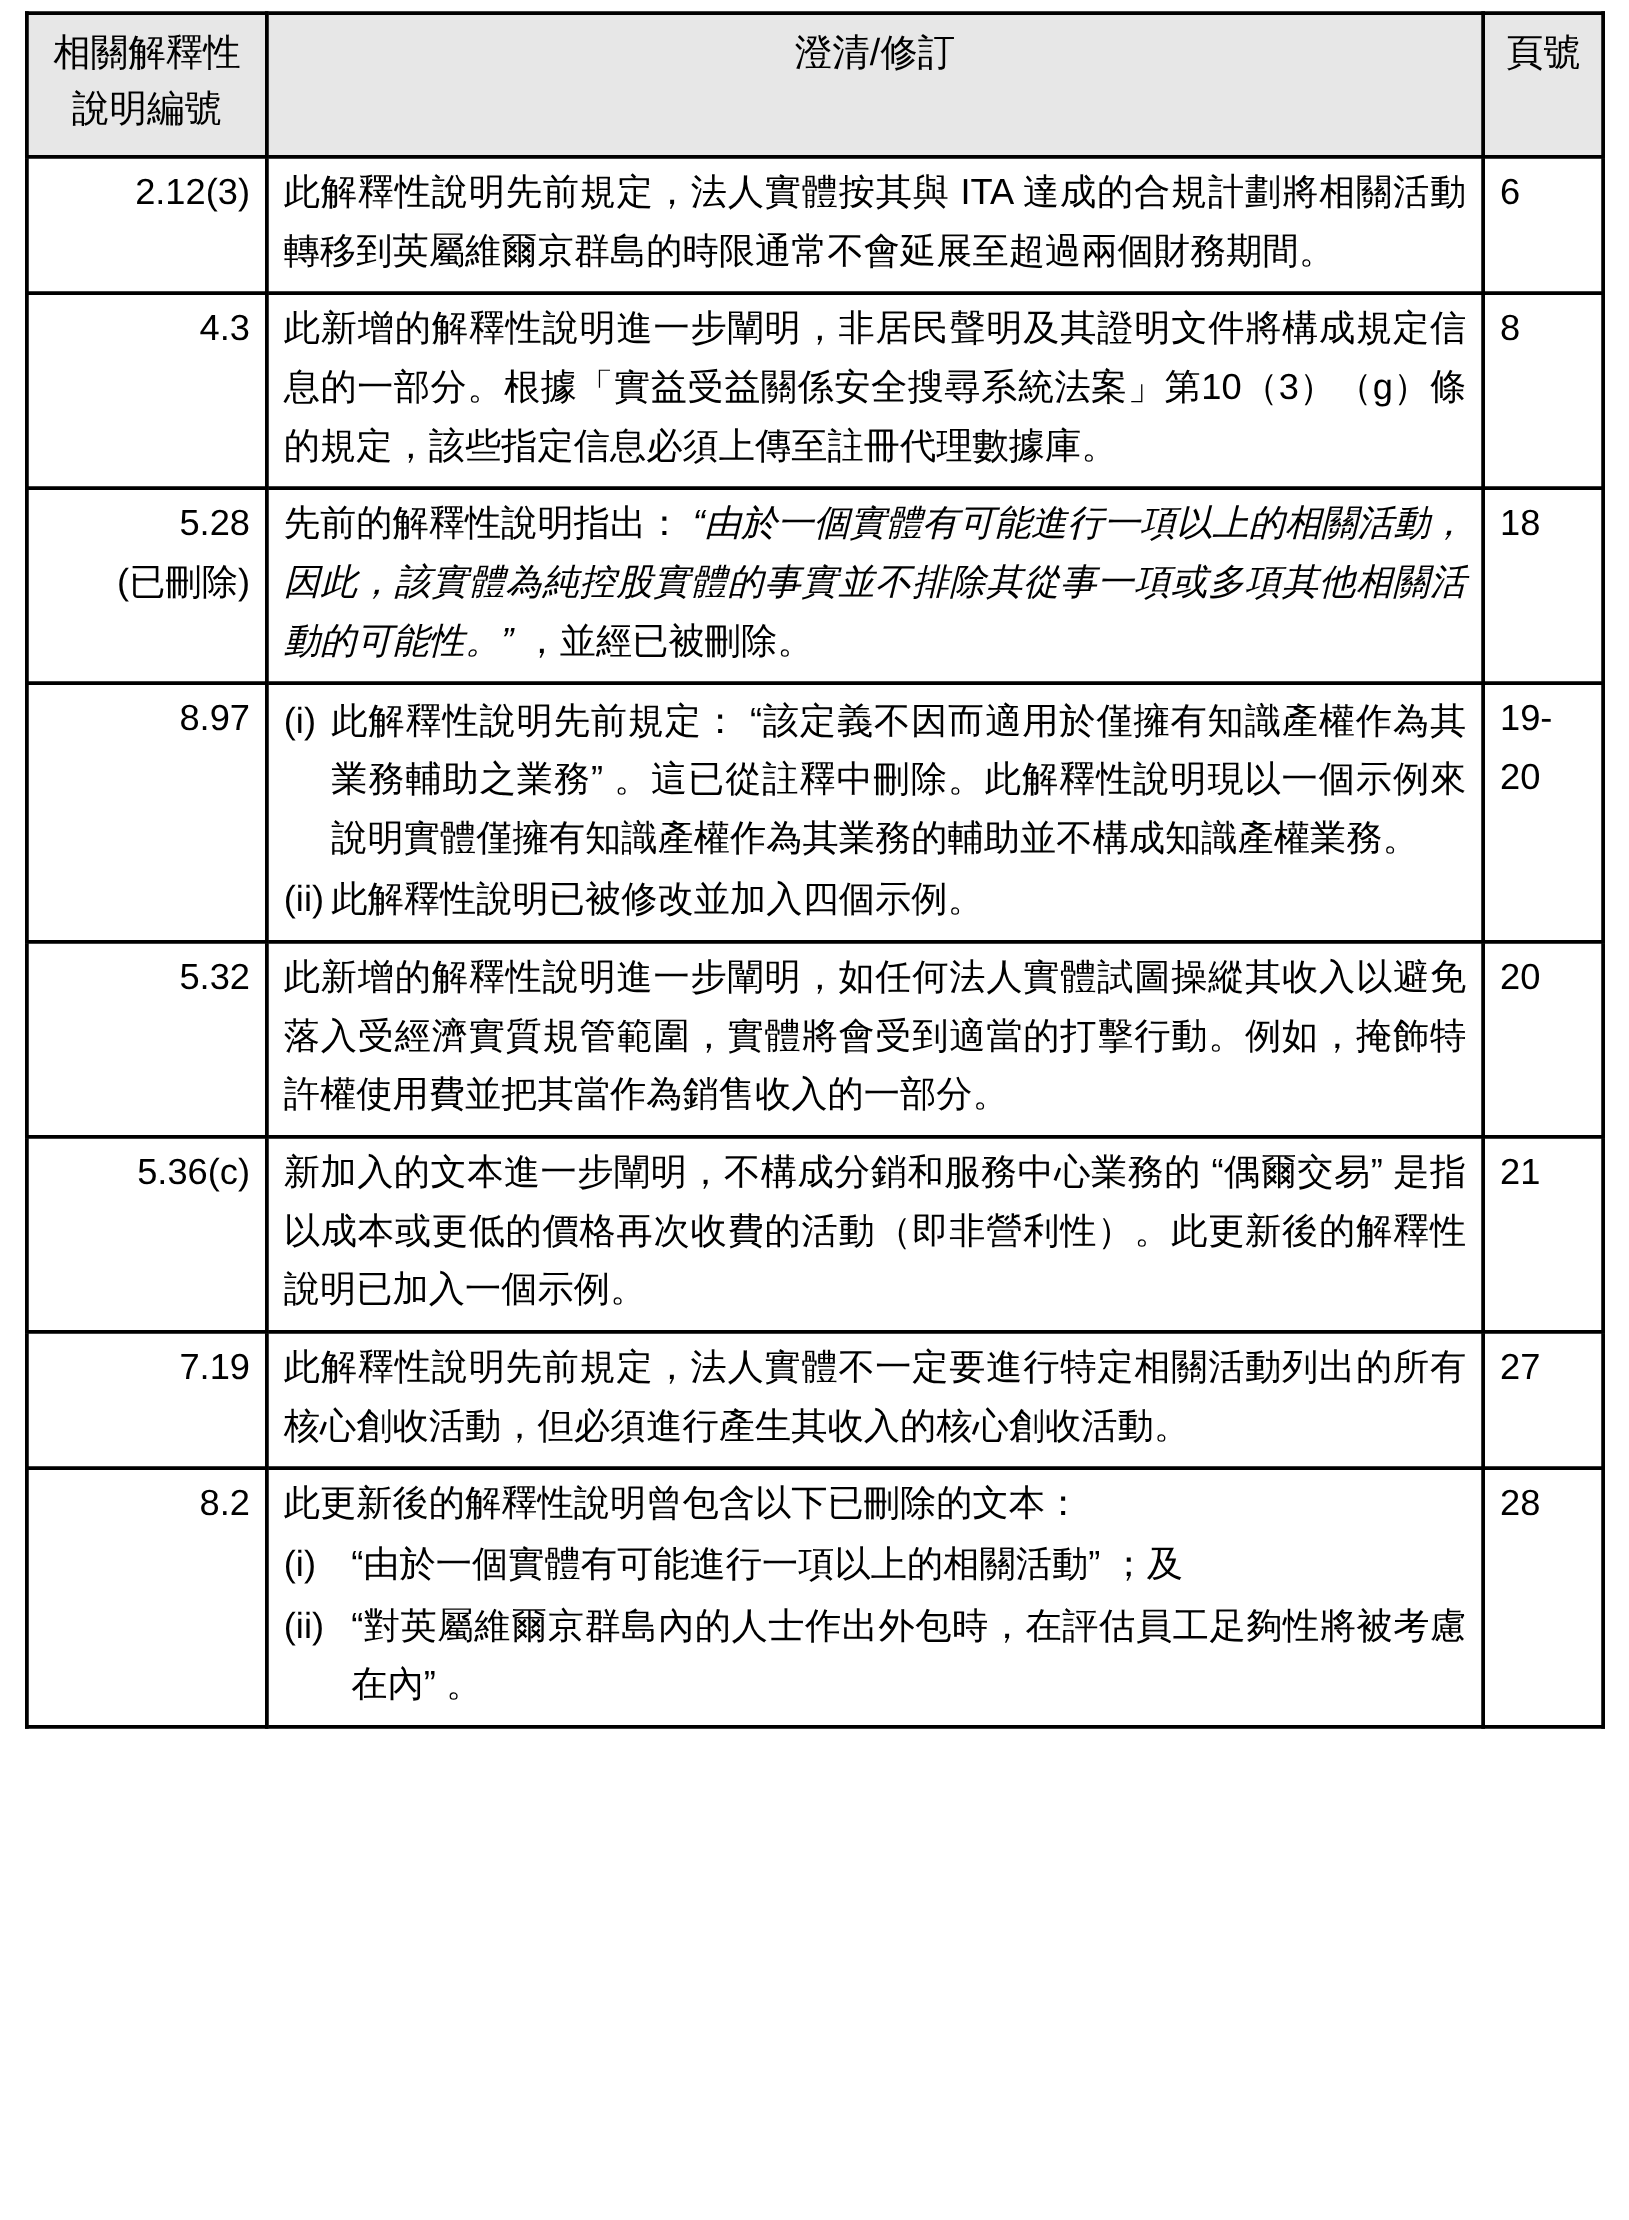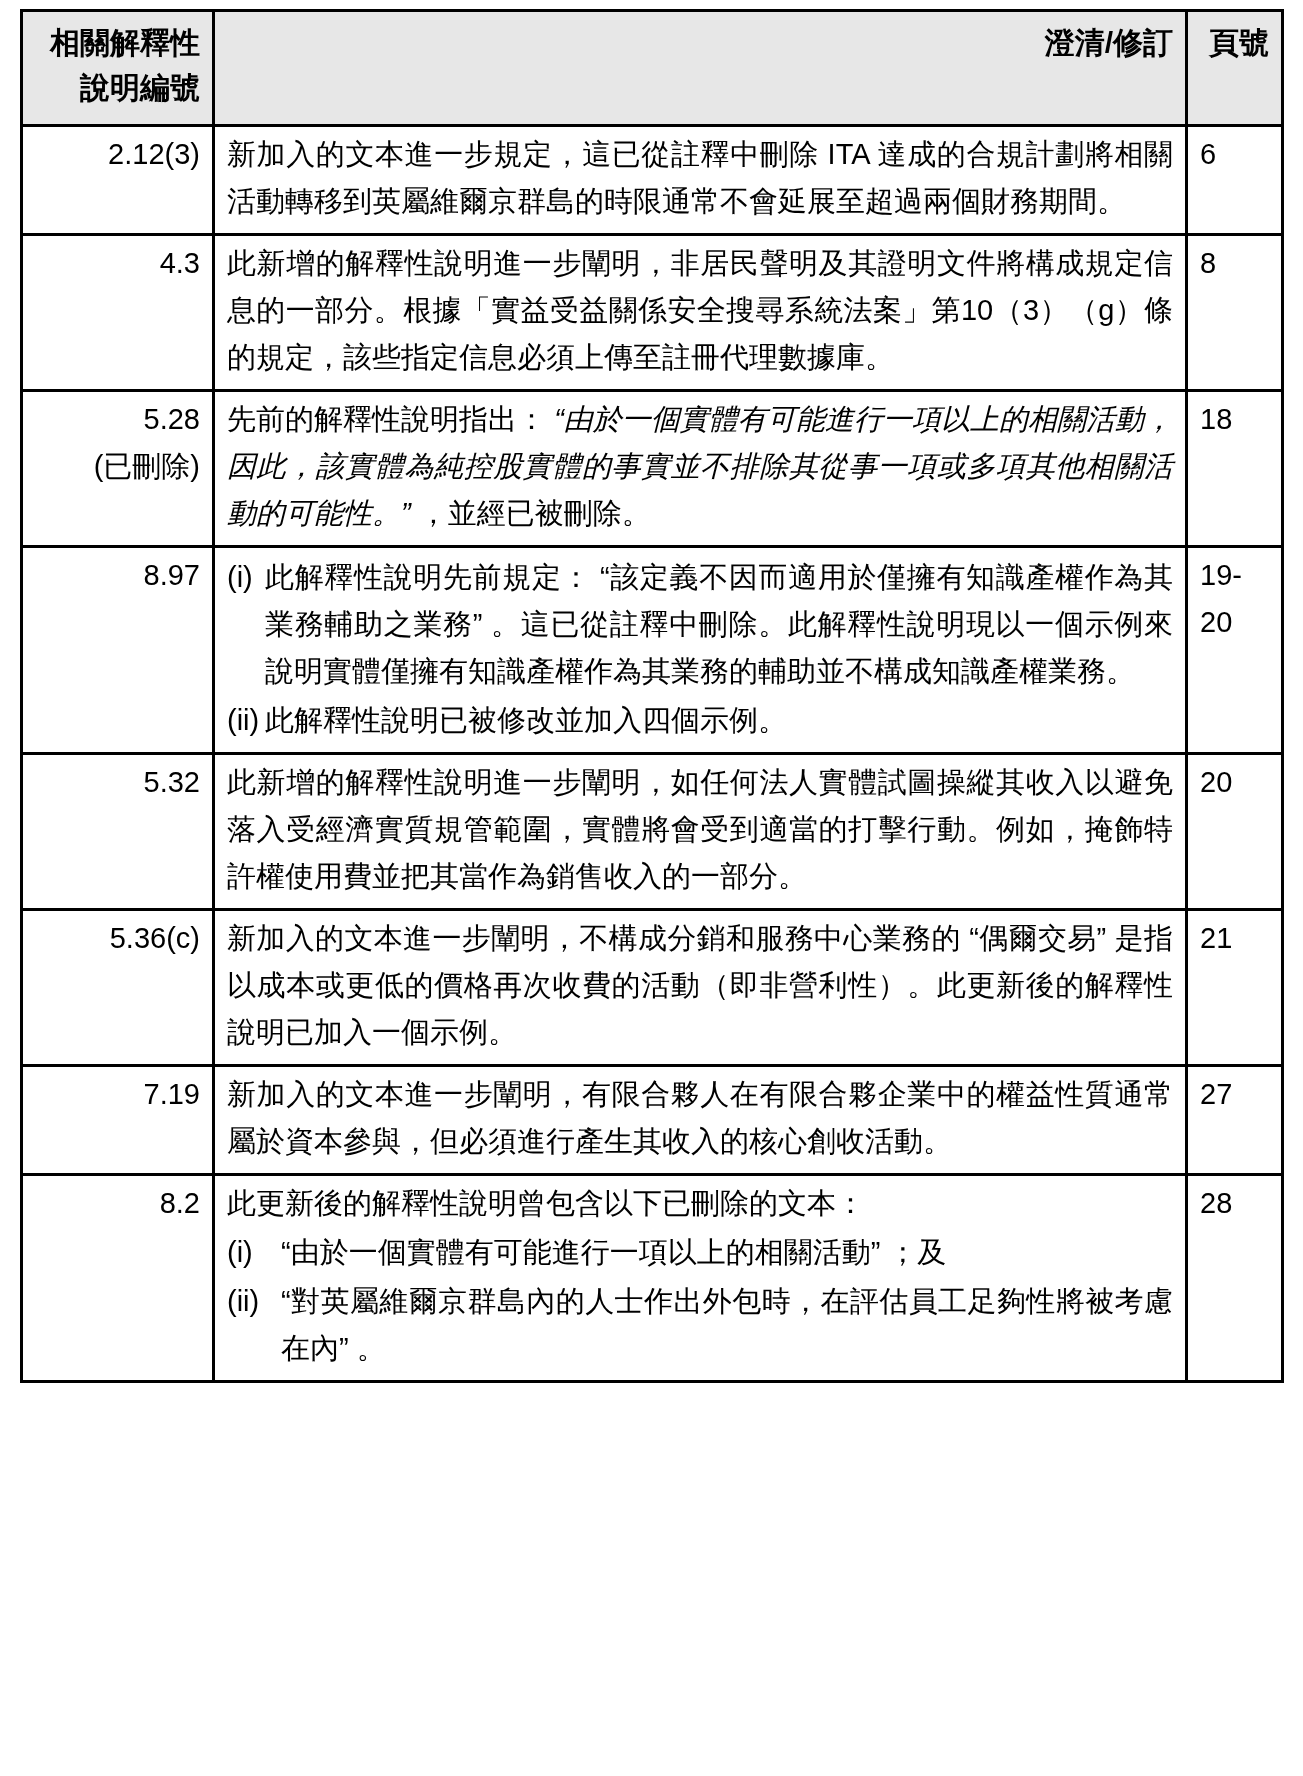--- a/index.html
+++ b/index.html
@@ -20,22 +20,22 @@
     table-layout: fixed;
   }
   .rev-table th, .rev-table td {
     border: 3px solid #000000;
     vertical-align: top;
     padding: 4px 12px 8px 12px;
     box-sizing: border-box;
   }
   .rev-table th {
     background: var(--header-bg, #e7e7e7);
-    text-align: right;
-    font-weight: 700;
+    text-align: center;
+    font-weight: 400;
     font-size: 30px;
     line-height: 45px;
     padding-top: 8px;
     padding-bottom: 14px;
   }
   .rev-table td {
     font-size: 29px;
     line-height: 47px;
   }
   td.col-id {
@@ -85,21 +85,21 @@
         <th>澄清/修訂</th>
         <th>頁號</th>
       </tr>
     </thead>
     <tbody id="table-body">
         <tr>
           <td class="col-id">
             <div>2.12(3)</div>
           </td>
           <td class="col-content">
-            <div class="para"><span>新加入的文本進一步規定，這已從註釋中刪除 ITA 達成的合規計劃將相關活動轉移到英屬維爾京群島的時限通常不會延展至超過兩個財務期間。</span></div>
+            <div class="para"><span>此解釋性說明先前規定，法人實體按其與 ITA 達成的合規計劃將相關活動轉移到英屬維爾京群島的時限通常不會延展至超過兩個財務期間。</span></div>
           </td>
           <td class="col-page">
             <div>6</div>
           </td>
         </tr>
         <tr>
           <td class="col-id">
             <div>4.3</div>
           </td>
           <td class="col-content">
@@ -160,21 +160,21 @@
           </td>
           <td class="col-page">
             <div>21</div>
           </td>
         </tr>
         <tr>
           <td class="col-id">
             <div>7.19</div>
           </td>
           <td class="col-content">
-            <div class="para"><span>新加入的文本進一步闡明，有限合夥人在有限合夥企業中的權益性質通常屬於資本參與，但必須進行產生其收入的核心創收活動。</span></div>
+            <div class="para"><span>此解釋性說明先前規定，法人實體不一定要進行特定相關活動列出的所有核心創收活動，但必須進行產生其收入的核心創收活動。</span></div>
           </td>
           <td class="col-page">
             <div>27</div>
           </td>
         </tr>
         <tr>
           <td class="col-id">
             <div>8.2</div>
           </td>
           <td class="col-content">

